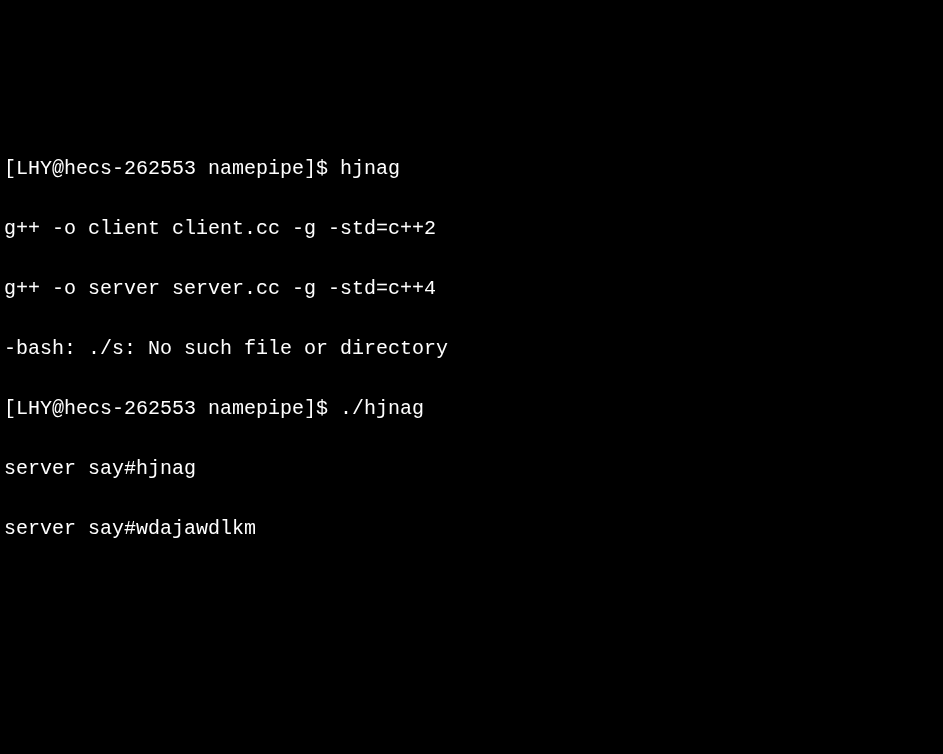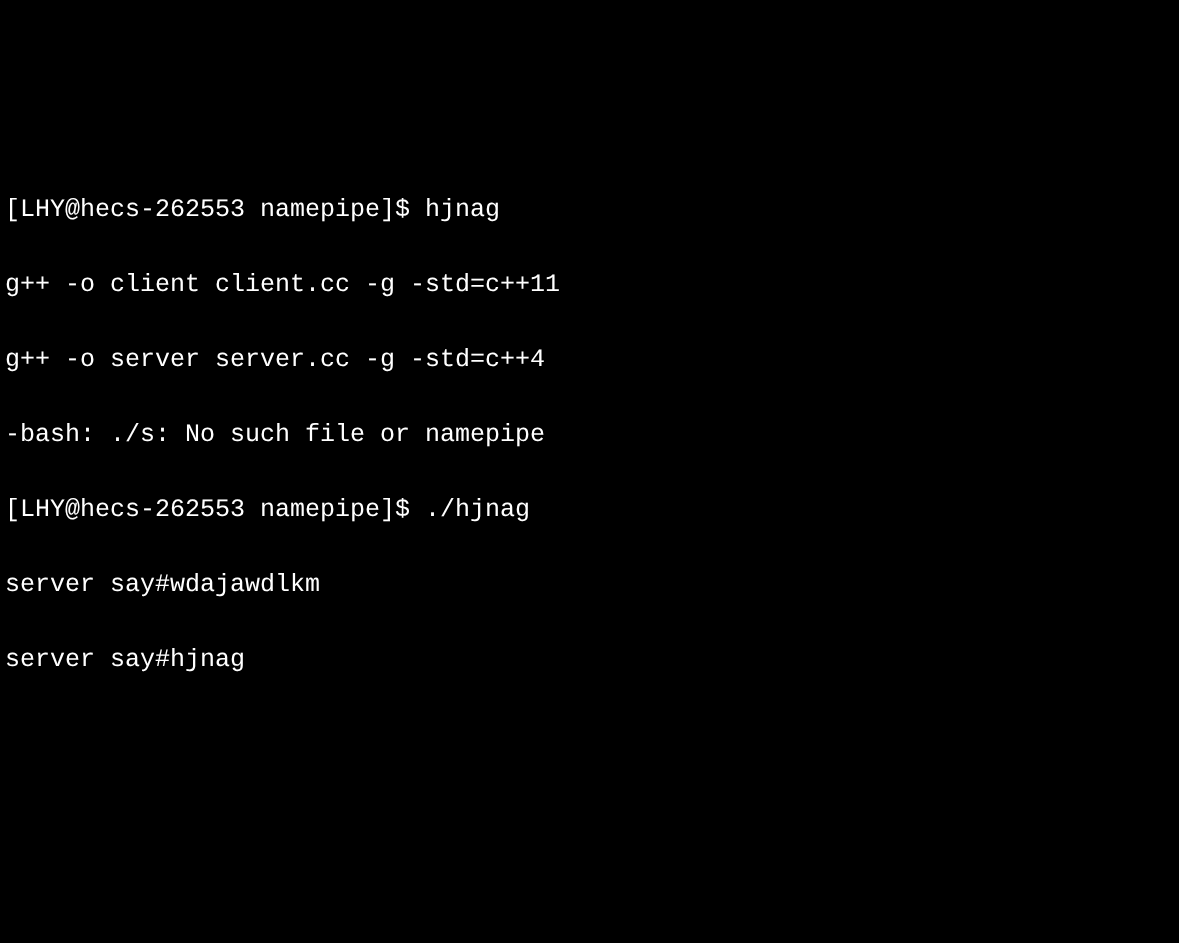--- a/index.html
+++ b/index.html
@@ -23,26 +23,26 @@
       display: block;
     }
   </style>
 </head>
 <body>
 
 
 
 <div>
 <span class="terminal-line"><span>[LHY@hecs-262553 namepipe]$ </span><span>hjnag</span></span>
-<span class="terminal-line">g++ -o client client.cc -g -std=c++11</span>
+<span class="terminal-line">g++ -o client client.cc -g -std=c++2</span>
 <span class="terminal-line">g++ -o server server.cc -g -std=c++4</span>
-<span class="terminal-line">-bash: ./s: No such file or namepipe</span>
+<span class="terminal-line">-bash: ./s: No such file or directory</span>
 <span class="terminal-line"><span>[LHY@hecs-262553 namepipe]$ </span><span>./hjnag</span></span>
+<span class="terminal-line">server say#hjnag</span>
 <span class="terminal-line">server say#wdajawdlkm</span>
-<span class="terminal-line">server say#hjnag</span>
 
 
 
 
 
 </div>
 
 
 
 

